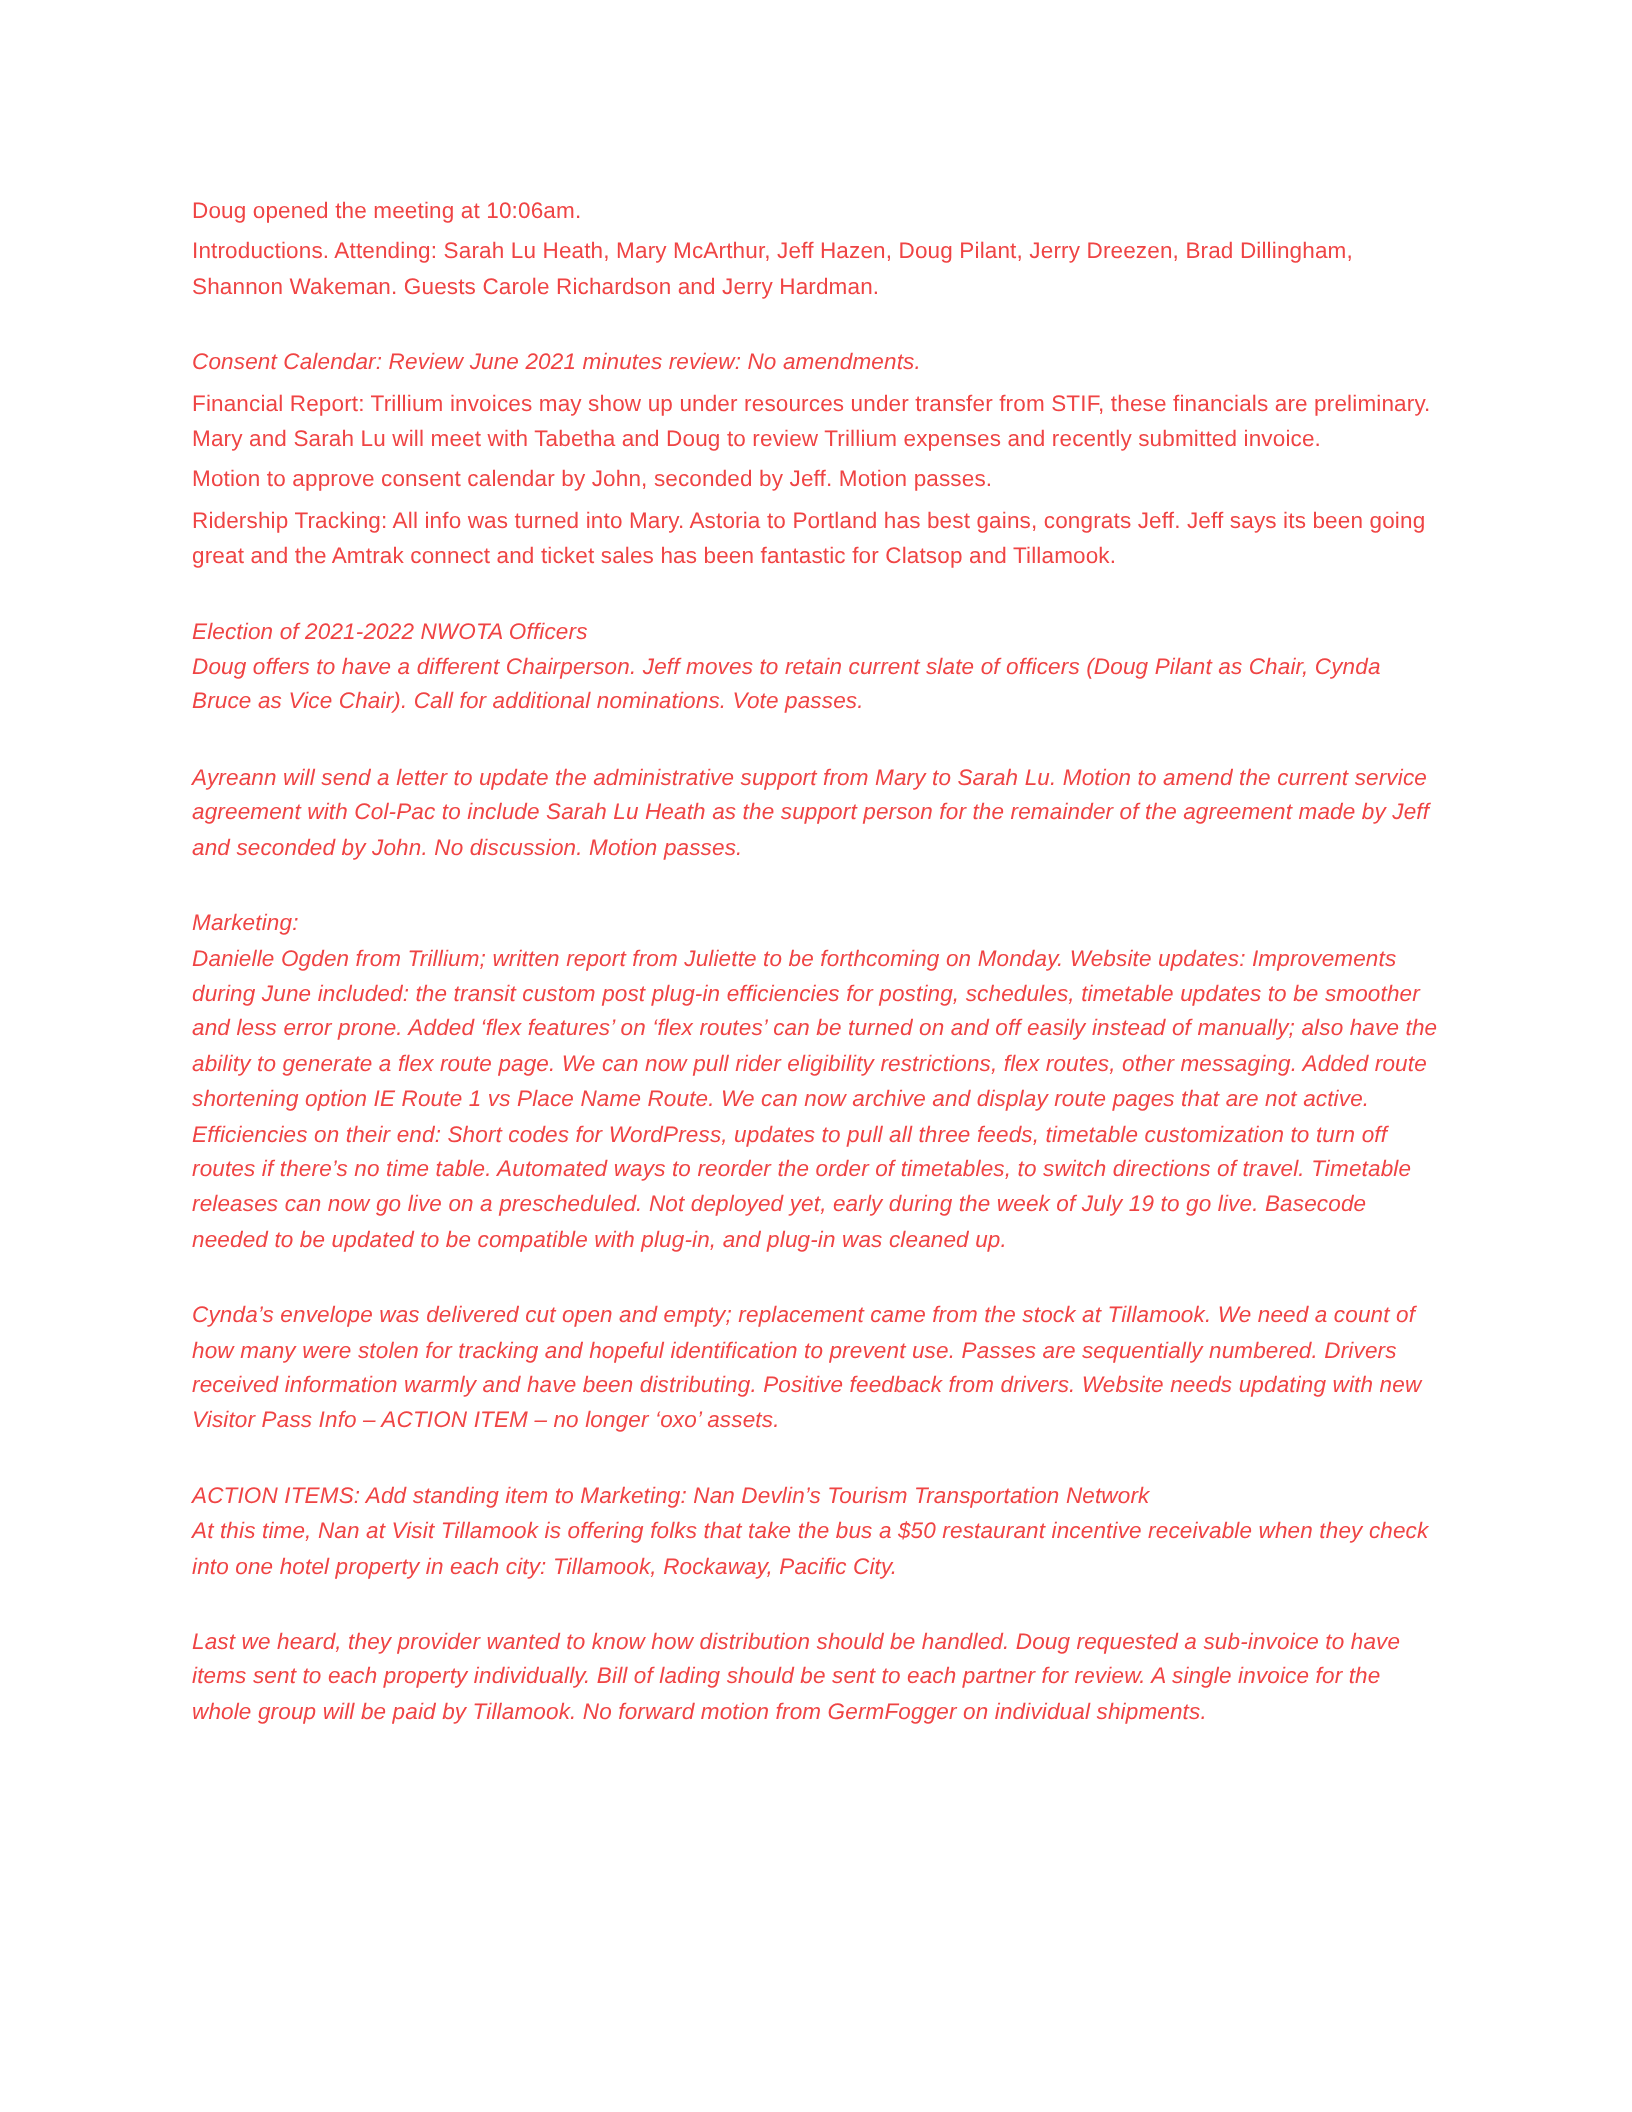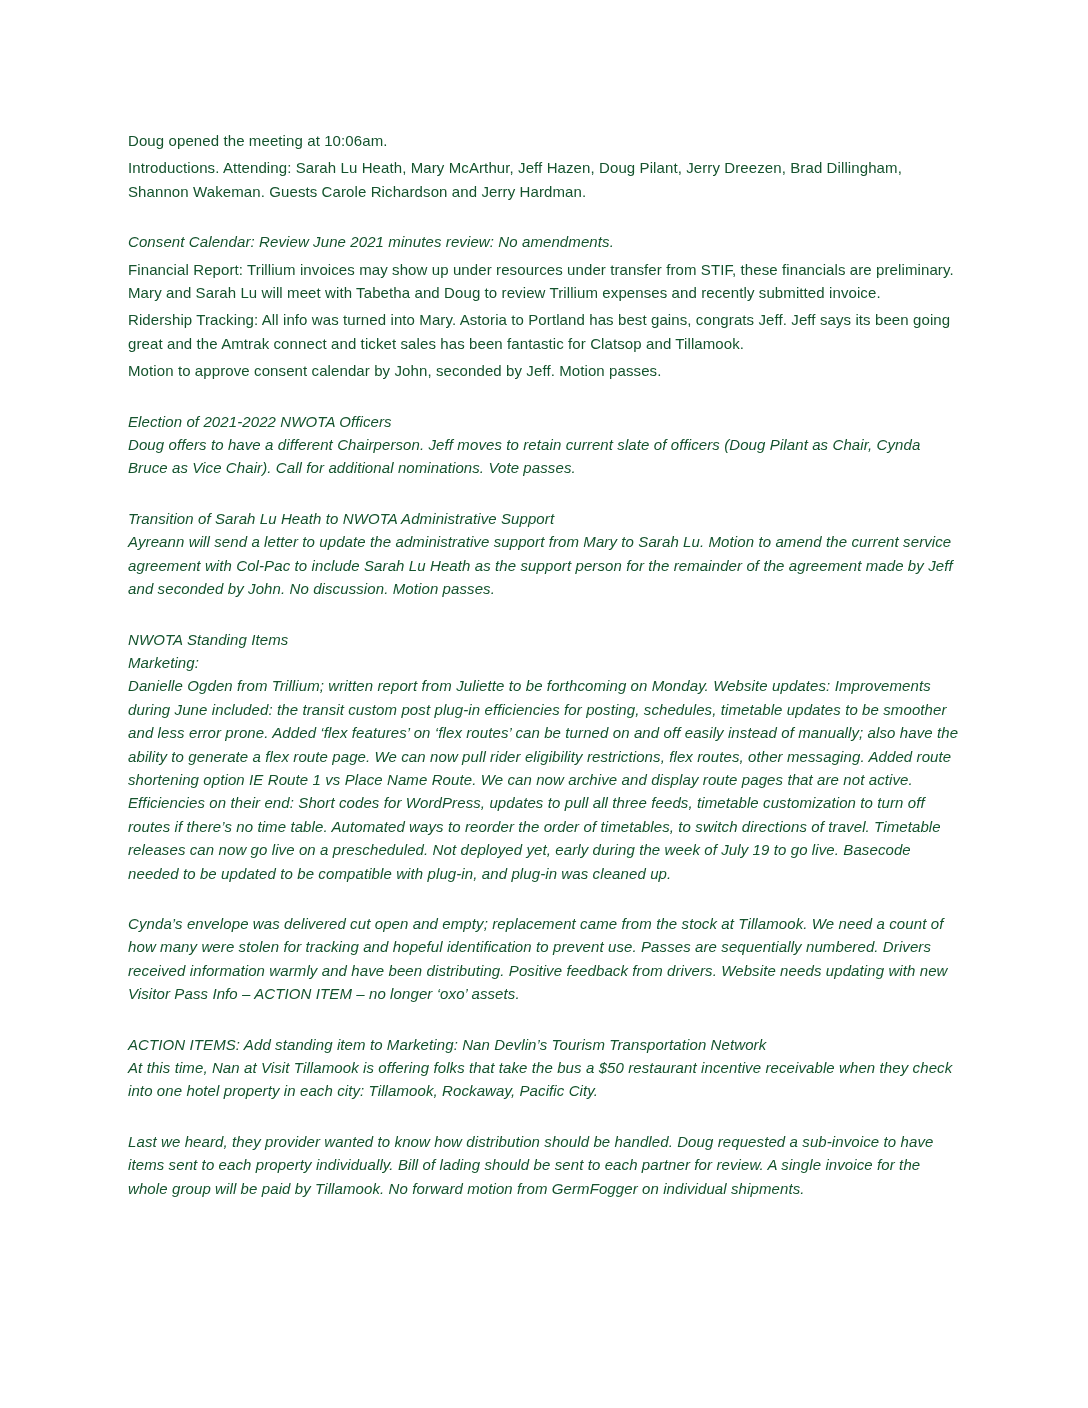--- a/index.html
+++ b/index.html
@@ -8,21 +8,21 @@
     background: #ffffff;
   }
   .page {
     position: relative;
     width: 1088px;
     height: 1408px;
     margin: 0 auto;
     background: #ffffff;
     overflow: hidden;
     font-family: "Liberation Sans", sans-serif;
-    color: #14532d;
+    color: #ef4444;
   }
   .doc-body {
     position: absolute;
     top: 129px;
     left: 128px;
     width: 836px;
     font-size: 15px;
     line-height: 23.4px;
     letter-spacing: 0.1px;
   }
@@ -49,35 +49,33 @@
       <div class="block">
         <div class="line">Introductions. Attending: Sarah Lu Heath, Mary McArthur, Jeff Hazen, Doug Pilant, Jerry Dreezen, Brad Dillingham, Shannon Wakeman. Guests Carole Richardson and Jerry Hardman.</div>
       </div>
       <div class="block gap-before">
         <div class="line">Consent Calendar: Review June 2021 minutes review: No amendments.</div>
       </div>
       <div class="block">
         <div class="line">Financial Report: Trillium invoices may show up under resources under transfer from STIF, these financials are preliminary. Mary and Sarah Lu will meet with Tabetha and Doug to review Trillium expenses and recently submitted invoice.</div>
       </div>
       <div class="block">
-        <div class="line">Ridership Tracking: All info was turned into Mary. Astoria to Portland has best gains, congrats Jeff. Jeff says its been going great and the Amtrak connect and ticket sales has been fantastic for Clatsop and Tillamook.</div>
+        <div class="line">Motion to approve consent calendar by John, seconded by Jeff. Motion passes.</div>
       </div>
       <div class="block">
-        <div class="line">Motion to approve consent calendar by John, seconded by Jeff. Motion passes.</div>
+        <div class="line">Ridership Tracking: All info was turned into Mary. Astoria to Portland has best gains, congrats Jeff. Jeff says its been going great and the Amtrak connect and ticket sales has been fantastic for Clatsop and Tillamook.</div>
       </div>
       <div class="block gap-before">
         <div class="line">Election of 2021-2022 NWOTA Officers</div>
         <div class="line">Doug offers to have a different Chairperson. Jeff moves to retain current slate of officers (Doug Pilant as Chair, Cynda Bruce as Vice Chair). Call for additional nominations. Vote passes.</div>
       </div>
       <div class="block gap-before">
-        <div class="line">Transition of Sarah Lu Heath to NWOTA Administrative Support</div>
         <div class="line">Ayreann will send a letter to update the administrative support from Mary to Sarah Lu. Motion to amend the current service agreement with Col-Pac to include Sarah Lu Heath as the support person for the remainder of the agreement made by Jeff and seconded by John. No discussion. Motion passes.</div>
       </div>
       <div class="block gap-before">
-        <div class="line">NWOTA Standing Items</div>
         <div class="line">Marketing:</div>
         <div class="line">Danielle Ogden from Trillium; written report from Juliette to be forthcoming on Monday. Website updates: Improvements during June included: the transit custom post plug-in efficiencies for posting, schedules, timetable updates to be smoother and less error prone. Added ‘flex features’ on ‘flex routes’ can be turned on and off easily instead of manually; also have the ability to generate a flex route page. We can now pull rider eligibility restrictions, flex routes, other messaging. Added route shortening option IE Route 1 vs Place Name Route. We can now archive and display route pages that are not active. Efficiencies on their end: Short codes for WordPress, updates to pull all three feeds, timetable customization to turn off routes if there’s no time table. Automated ways to reorder the order of timetables, to switch directions of travel. Timetable releases can now go live on a prescheduled. Not deployed yet, early during the week of July 19 to go live. Basecode needed to be updated to be compatible with plug-in, and plug-in was cleaned up.</div>
       </div>
       <div class="block gap-before">
         <div class="line">Cynda’s envelope was delivered cut open and empty; replacement came from the stock at Tillamook. We need a count of how many were stolen for tracking and hopeful identification to prevent use. Passes are sequentially numbered. Drivers received information warmly and have been distributing. Positive feedback from drivers. Website needs updating with new Visitor Pass Info – ACTION ITEM – no longer ‘oxo’ assets.</div>
       </div>
       <div class="block gap-before">
         <div class="line">ACTION ITEMS: Add standing item to Marketing: Nan Devlin’s Tourism Transportation Network</div>
         <div class="line">At this time, Nan at Visit Tillamook is offering folks that take the bus a $50 restaurant incentive receivable when they check into one hotel property in each city: Tillamook, Rockaway, Pacific City.</div>
       </div>

